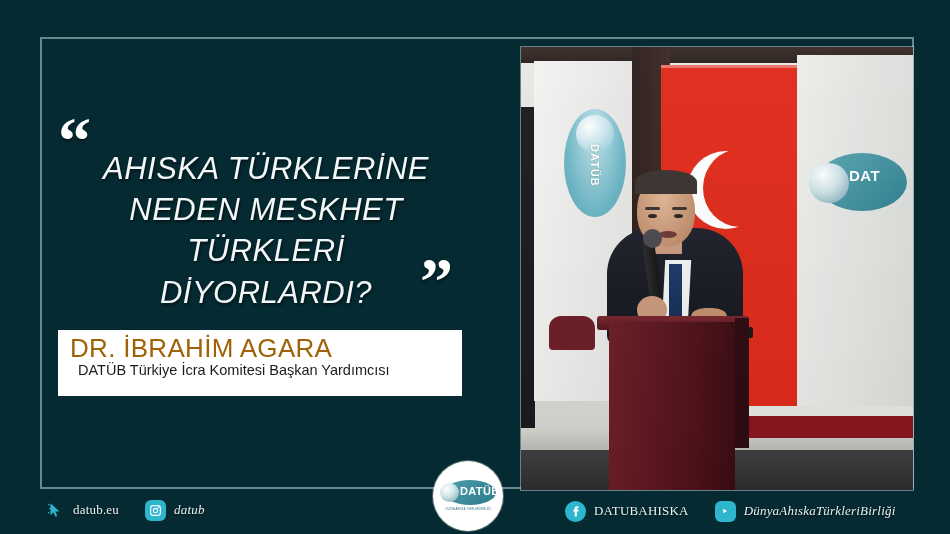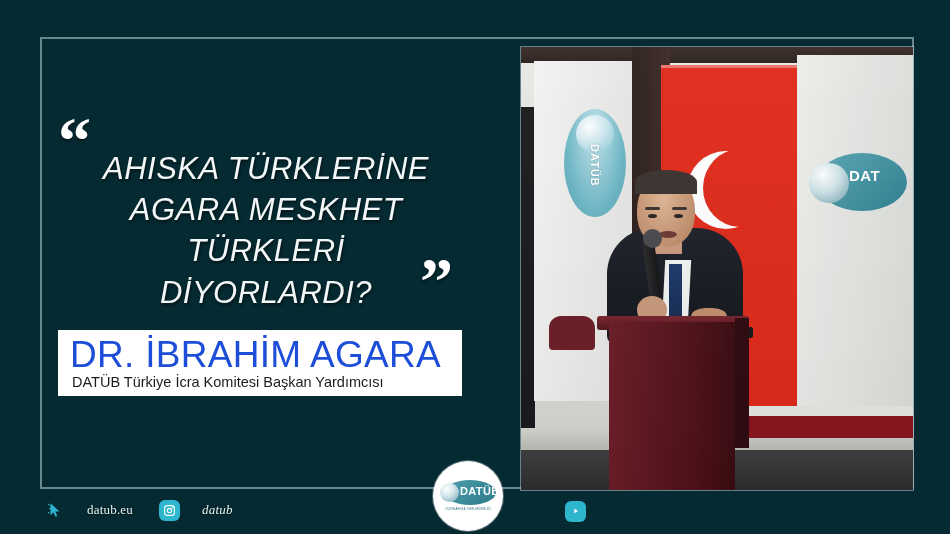--- a/index.html
+++ b/index.html
@@ -158,33 +158,33 @@
 
   
   .name-banner{
     position:absolute;
     left:58px;top:330px;width:404px;height:66px;
     background:#ffffff;
     padding:4px 0 0 0;
     box-sizing:border-box;
   }
   .name-main{
-    color:#1d4ed8;
-    font-size:37px;
+    color:#a16207;
+    font-size:26px;
     font-weight:400;
     letter-spacing:.3px;
     padding-left:12px;
     line-height:1.12;
     white-space:nowrap;
   }
   .name-sub{
     color:#1b1b1b;
     font-size:14.5px;
     font-weight:400;
-    padding-left:14px;
+    padding-left:20px;
     line-height:1.1;
     white-space:nowrap;
   }
 
   
   .badge{
     position:absolute;
     left:433px;top:461px;width:70px;height:70px;
     border-radius:50%;
     background:#ffffff;
@@ -203,21 +203,21 @@
       text-align:center;width:54px;margin-top:2px;}
 
   
   .social-row{
     position:absolute;
     display:flex;align-items:center;
     height:24px;
   }
   .social-left{left:44px;top:498px;}
   .social-right{left:565px;top:499px;}
-  .social-item{display:flex;align-items:center;margin-right:26px;gap:14px;}
+  .social-item{display:flex;align-items:center;margin-right:26px;}
   .social-item:last-child{margin-right:0;font-style:italic;}
   .social-label{
     color:#e9f2f3;font-size:13px;
     font-family:"Liberation Serif",serif;
     margin-left:8px;letter-spacing:.2px;white-space:nowrap;
     text-shadow:0 1px 2px rgba(0,0,0,.6);
   }
   .ic{
     width:21px;height:21px;flex:0 0 21px;
     display:flex;align-items:center;justify-content:center;
@@ -292,21 +292,21 @@
     <div class="ph-paper"></div>
     <div class="ph-phone"></div>
     <div class="ph-podium"></div>
     <div class="ph-podiumside"></div>
 
     <div class="ph-soft"></div>
   </div>
 
   <div class="quote-open">“</div>
   <div class="quote-text">AHISKA TÜRKLERİNE
-AGARA MESKHET TÜRKLERİ
+NEDEN MESKHET TÜRKLERİ
 DİYORLARDI?</div>
   <div class="quote-close">”</div>
 
   <div class="name-banner">
     <div class="name-main">DR. İBRAHİM AGARA</div>
     <div class="name-sub">DATÜB Türkiye İcra Komitesi Başkan Yardımcısı</div>
   </div>
 
   <div class="badge">
     <div class="badge-logo">
@@ -338,24 +338,33 @@
           <circle cx="17.5" cy="6.5" r="1.3" fill="#fff" stroke="none"></circle>
         </svg>
       </span>
       <span class="social-label">datub</span>
     </div>
 
   </div>
 
   <div class="social-row social-right">
 
+    <div class="social-item">
+      <span class="ic circle">
+        <svg width="13" height="13" viewBox="0 0 24 24" fill="#fff">
+          <path d="M14.5 8.5V6.8c0-.8.2-1.2 1.4-1.2h1.6V2.3h-2.7c-3.2 0-4.3 1.5-4.3 4.1v2.1H8v3.4h2.5V21h4v-9.1h2.7l.4-3.4z"></path>
+        </svg>
+      </span>
+      <span class="social-label">DATUBAHISKA</span>
+    </div>
 
     <div class="social-item">
       <span class="ic round">
         <svg width="14" height="14" viewBox="0 0 24 24" fill="#fff">
           <path d="M9 8.2v7.6l6.5-3.8z"></path>
         </svg>
       </span>
+      <span class="social-label">DünyaAhıskaTürkleriBirliği</span>
     </div>
 
   </div>
 
 </div>
 
 </body></html>

